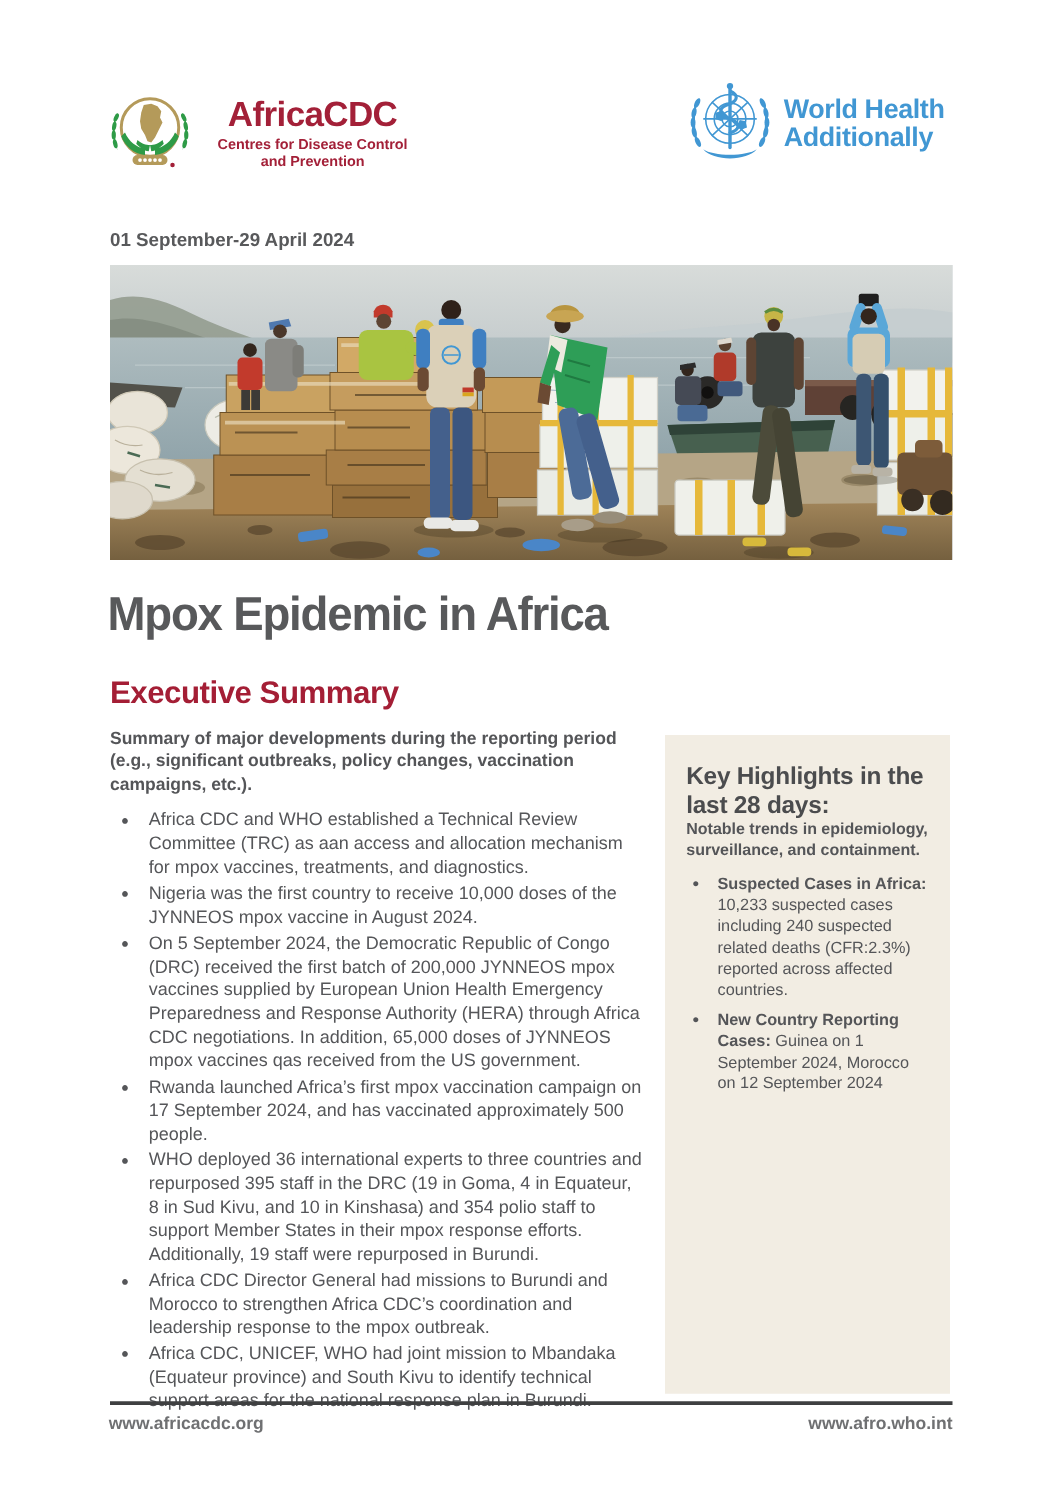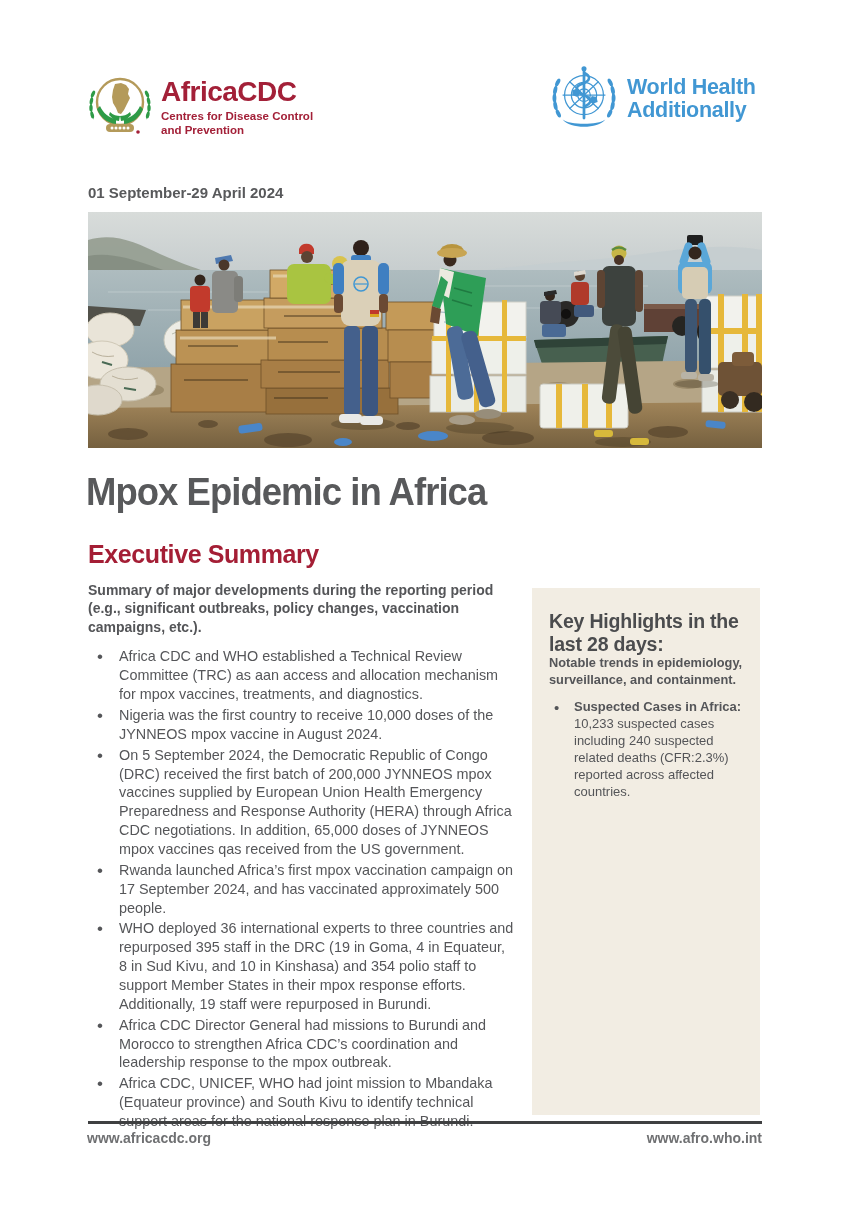--- a/index.html
+++ b/index.html
@@ -8,21 +8,21 @@
     --logo-green:#2E9B47; --footer-gray:#6F7072; --rule-gray:#3F4041;
   }
   *{box-sizing:border-box;margin:0;padding:0;}
   html,body{background:#e9e9e9;}
   body{font-family:"Liberation Sans","DejaVu Sans",sans-serif;}
   .page{position:relative;width:850px;height:1205px;background:#fff;margin:0 auto;overflow:hidden;}
 
   
   .logo-acdc{position:absolute;left:88px;top:72px;display:flex;align-items:flex-start;}
   .logo-acdc .mark{width:64px;height:66px;}
-  .logo-acdc .words{margin-left:9px;margin-top:6px;color:var(--accent-red);}
+  .logo-acdc .words{margin-left:22px;margin-top:6px;color:var(--accent-red);text-align:center;}
   .acdc-name{font-size:28px;font-weight:bold;letter-spacing:-.5px;line-height:1;color:#A32038;}
   .acdc-sub{font-size:11.5px;font-weight:bold;line-height:1.18;margin-top:4px;color:#A32038;}
   .gold{fill:var(--logo-gold);} .grn{fill:var(--logo-green);} .blu{fill:var(--who-blue);}
   .blu-s{stroke:var(--who-blue);fill:none;}
 
   .logo-who{position:absolute;left:549px;top:63px;display:flex;align-items:center;}
   .logo-who .mark{width:70px;height:72px;}
   .who-words{margin-left:8px;color:var(--who-blue);font-size:21.5px;font-weight:bold;line-height:1.07;letter-spacing:-.3px;}
 
   .report-period{position:absolute;left:88px;top:184px;font-size:15px;font-weight:bold;color:var(--heading-gray);}
@@ -416,20 +416,21 @@
       <li>Africa CDC Director General had missions to Burundi and Morocco to strengthen Africa CDC’s coordination and leadership response to the mpox outbreak.</li>
       <li>Africa CDC, UNICEF, WHO had joint mission to Mbandaka (Equateur province) and South Kivu to identify technical support areas for the national response plan in Burundi.</li>
     </ul>
   </div>
 
   <aside class="sidebar">
     <h3 class="kh-heading">Key Highlights in the last 28 days:</h3>
     <p class="kh-sub">Notable trends in epidemiology, surveillance, and containment.</p>
     <ul class="kh-list">
       <li><b>Suspected Cases in Africa:</b> <span>10,233 suspected cases including 240 suspected related deaths (CFR:2.3%) reported across affected countries.</span></li>
+      <li><b>New Country Reporting Cases:</b> <span>Guinea on 1 September 2024, Morocco on 12 September 2024</span></li>
     </ul>
   </aside>
 
   <div class="footer-rule"></div>
   <a class="footer-url left">www.africacdc.org</a>
   <a class="footer-url right">www.afro.who.int</a>
 
 </div>
 
 </body></html>

